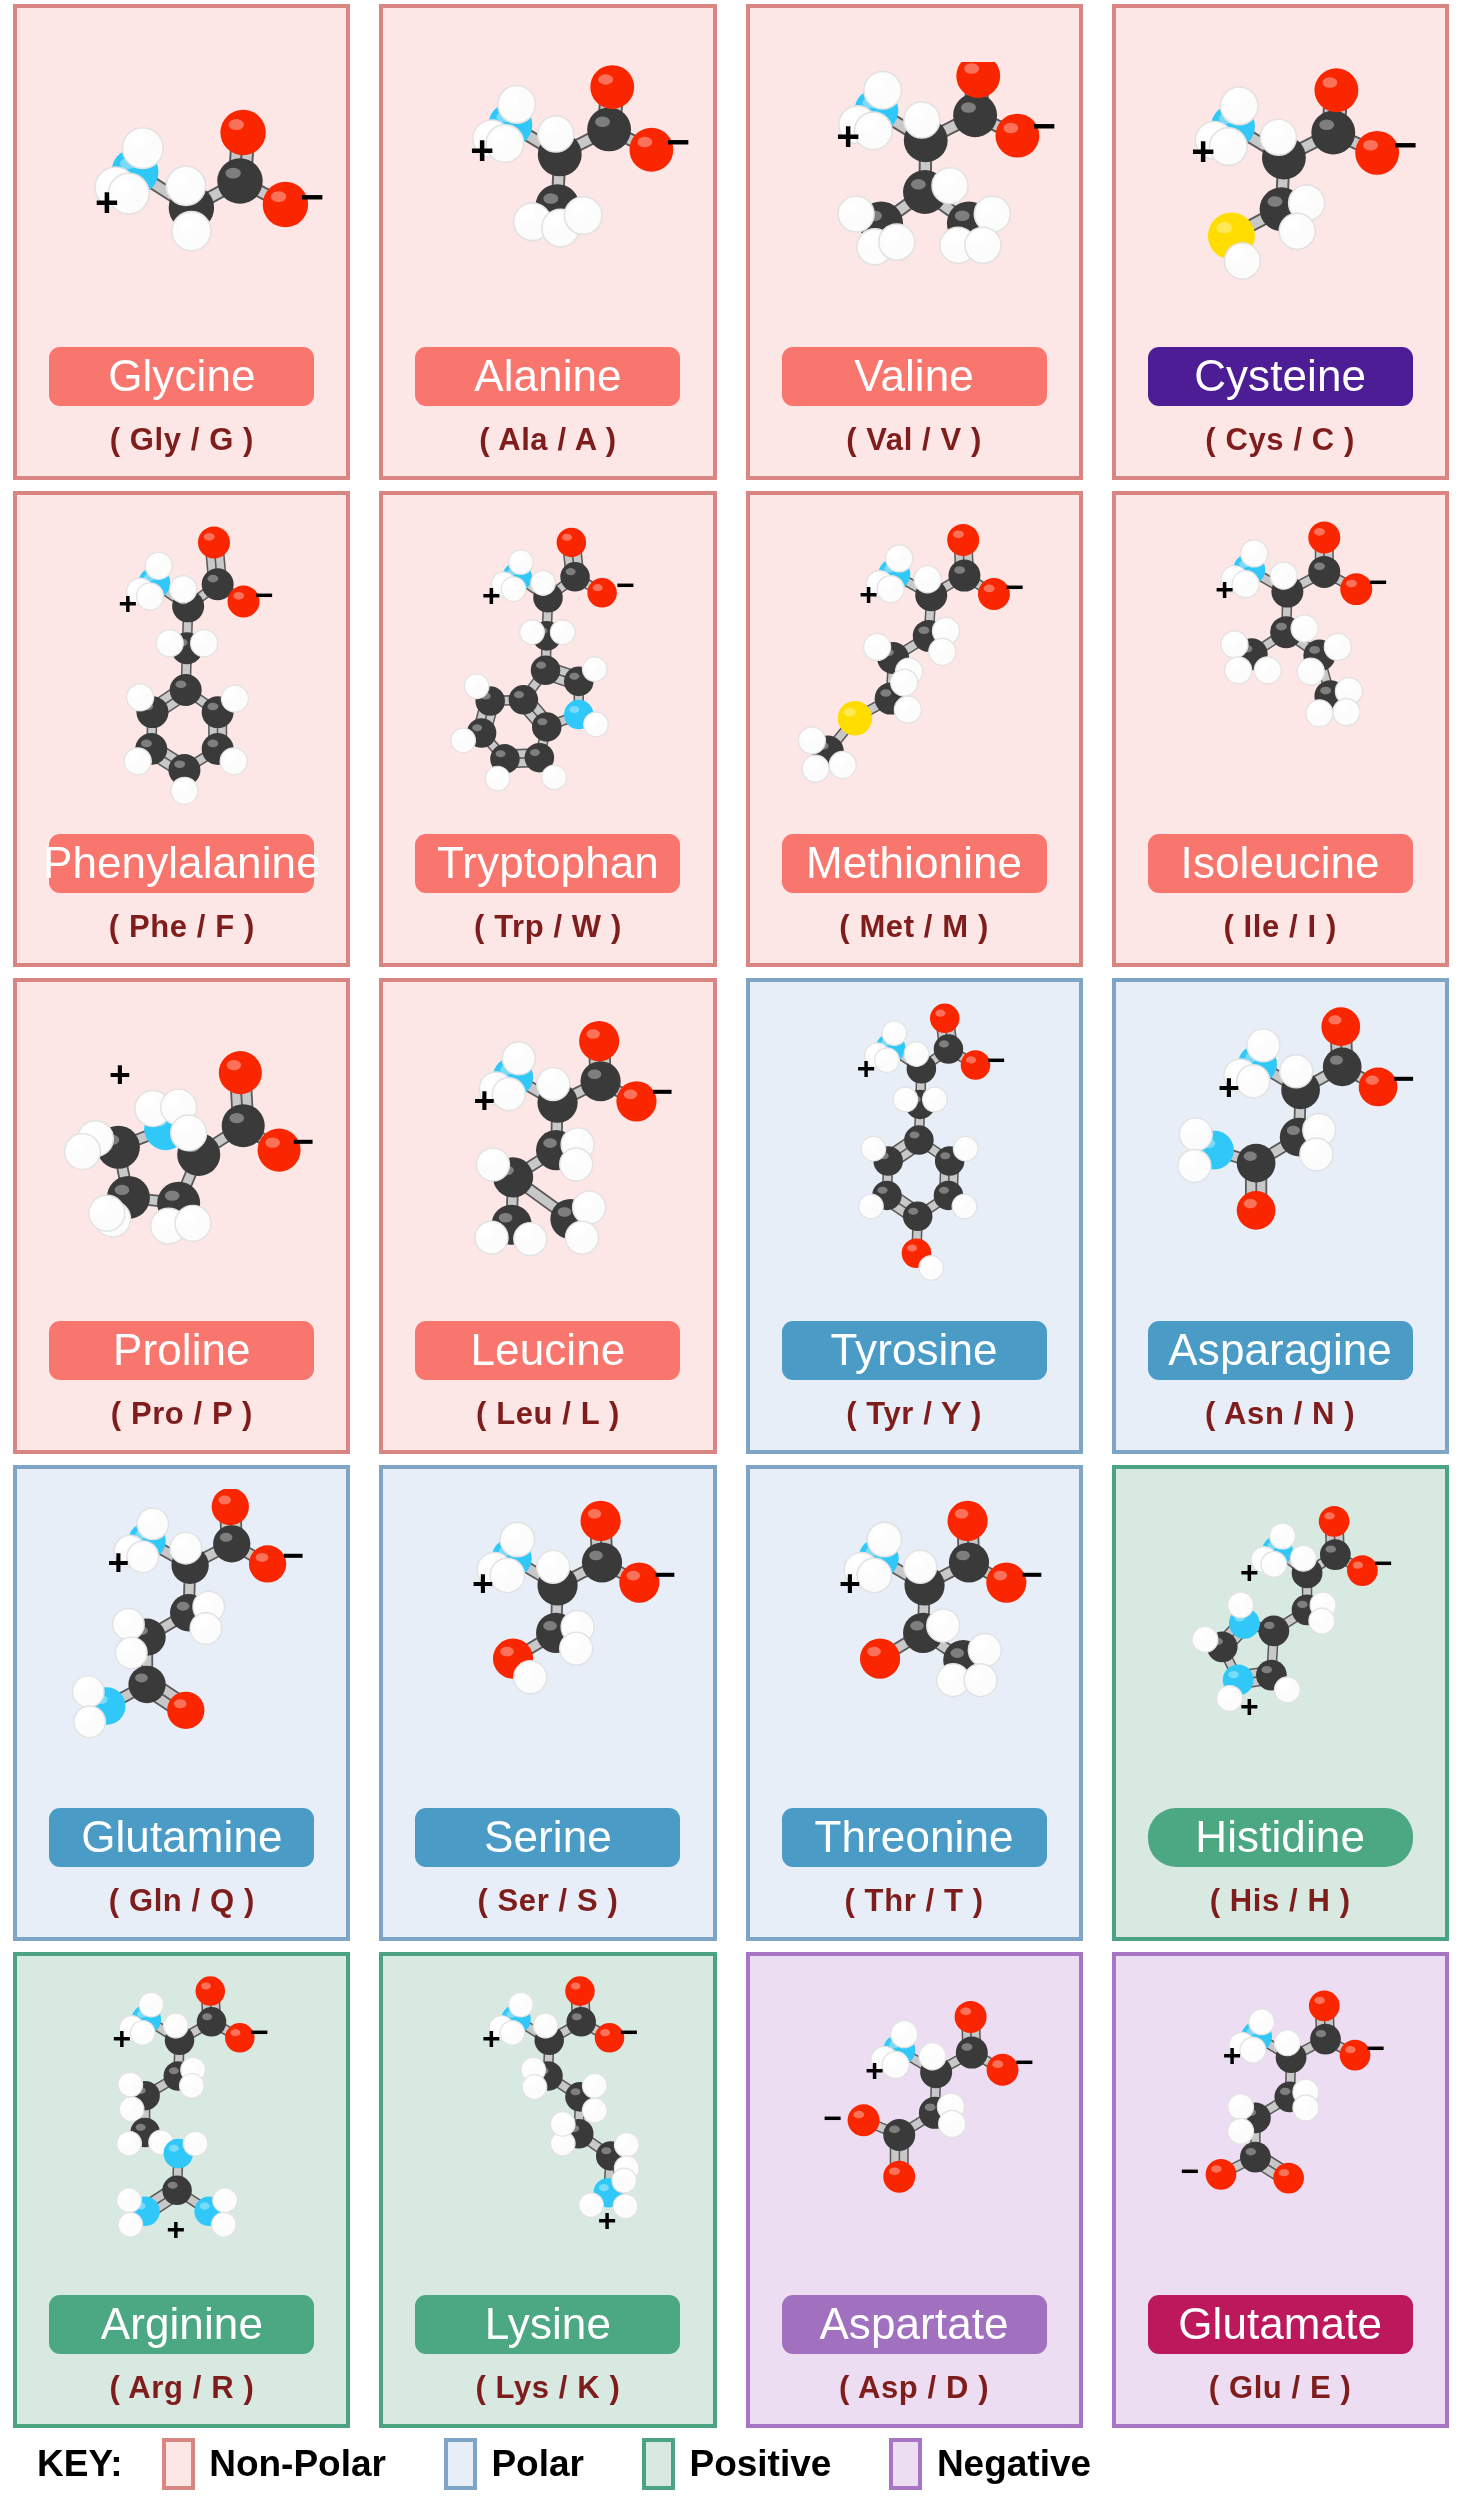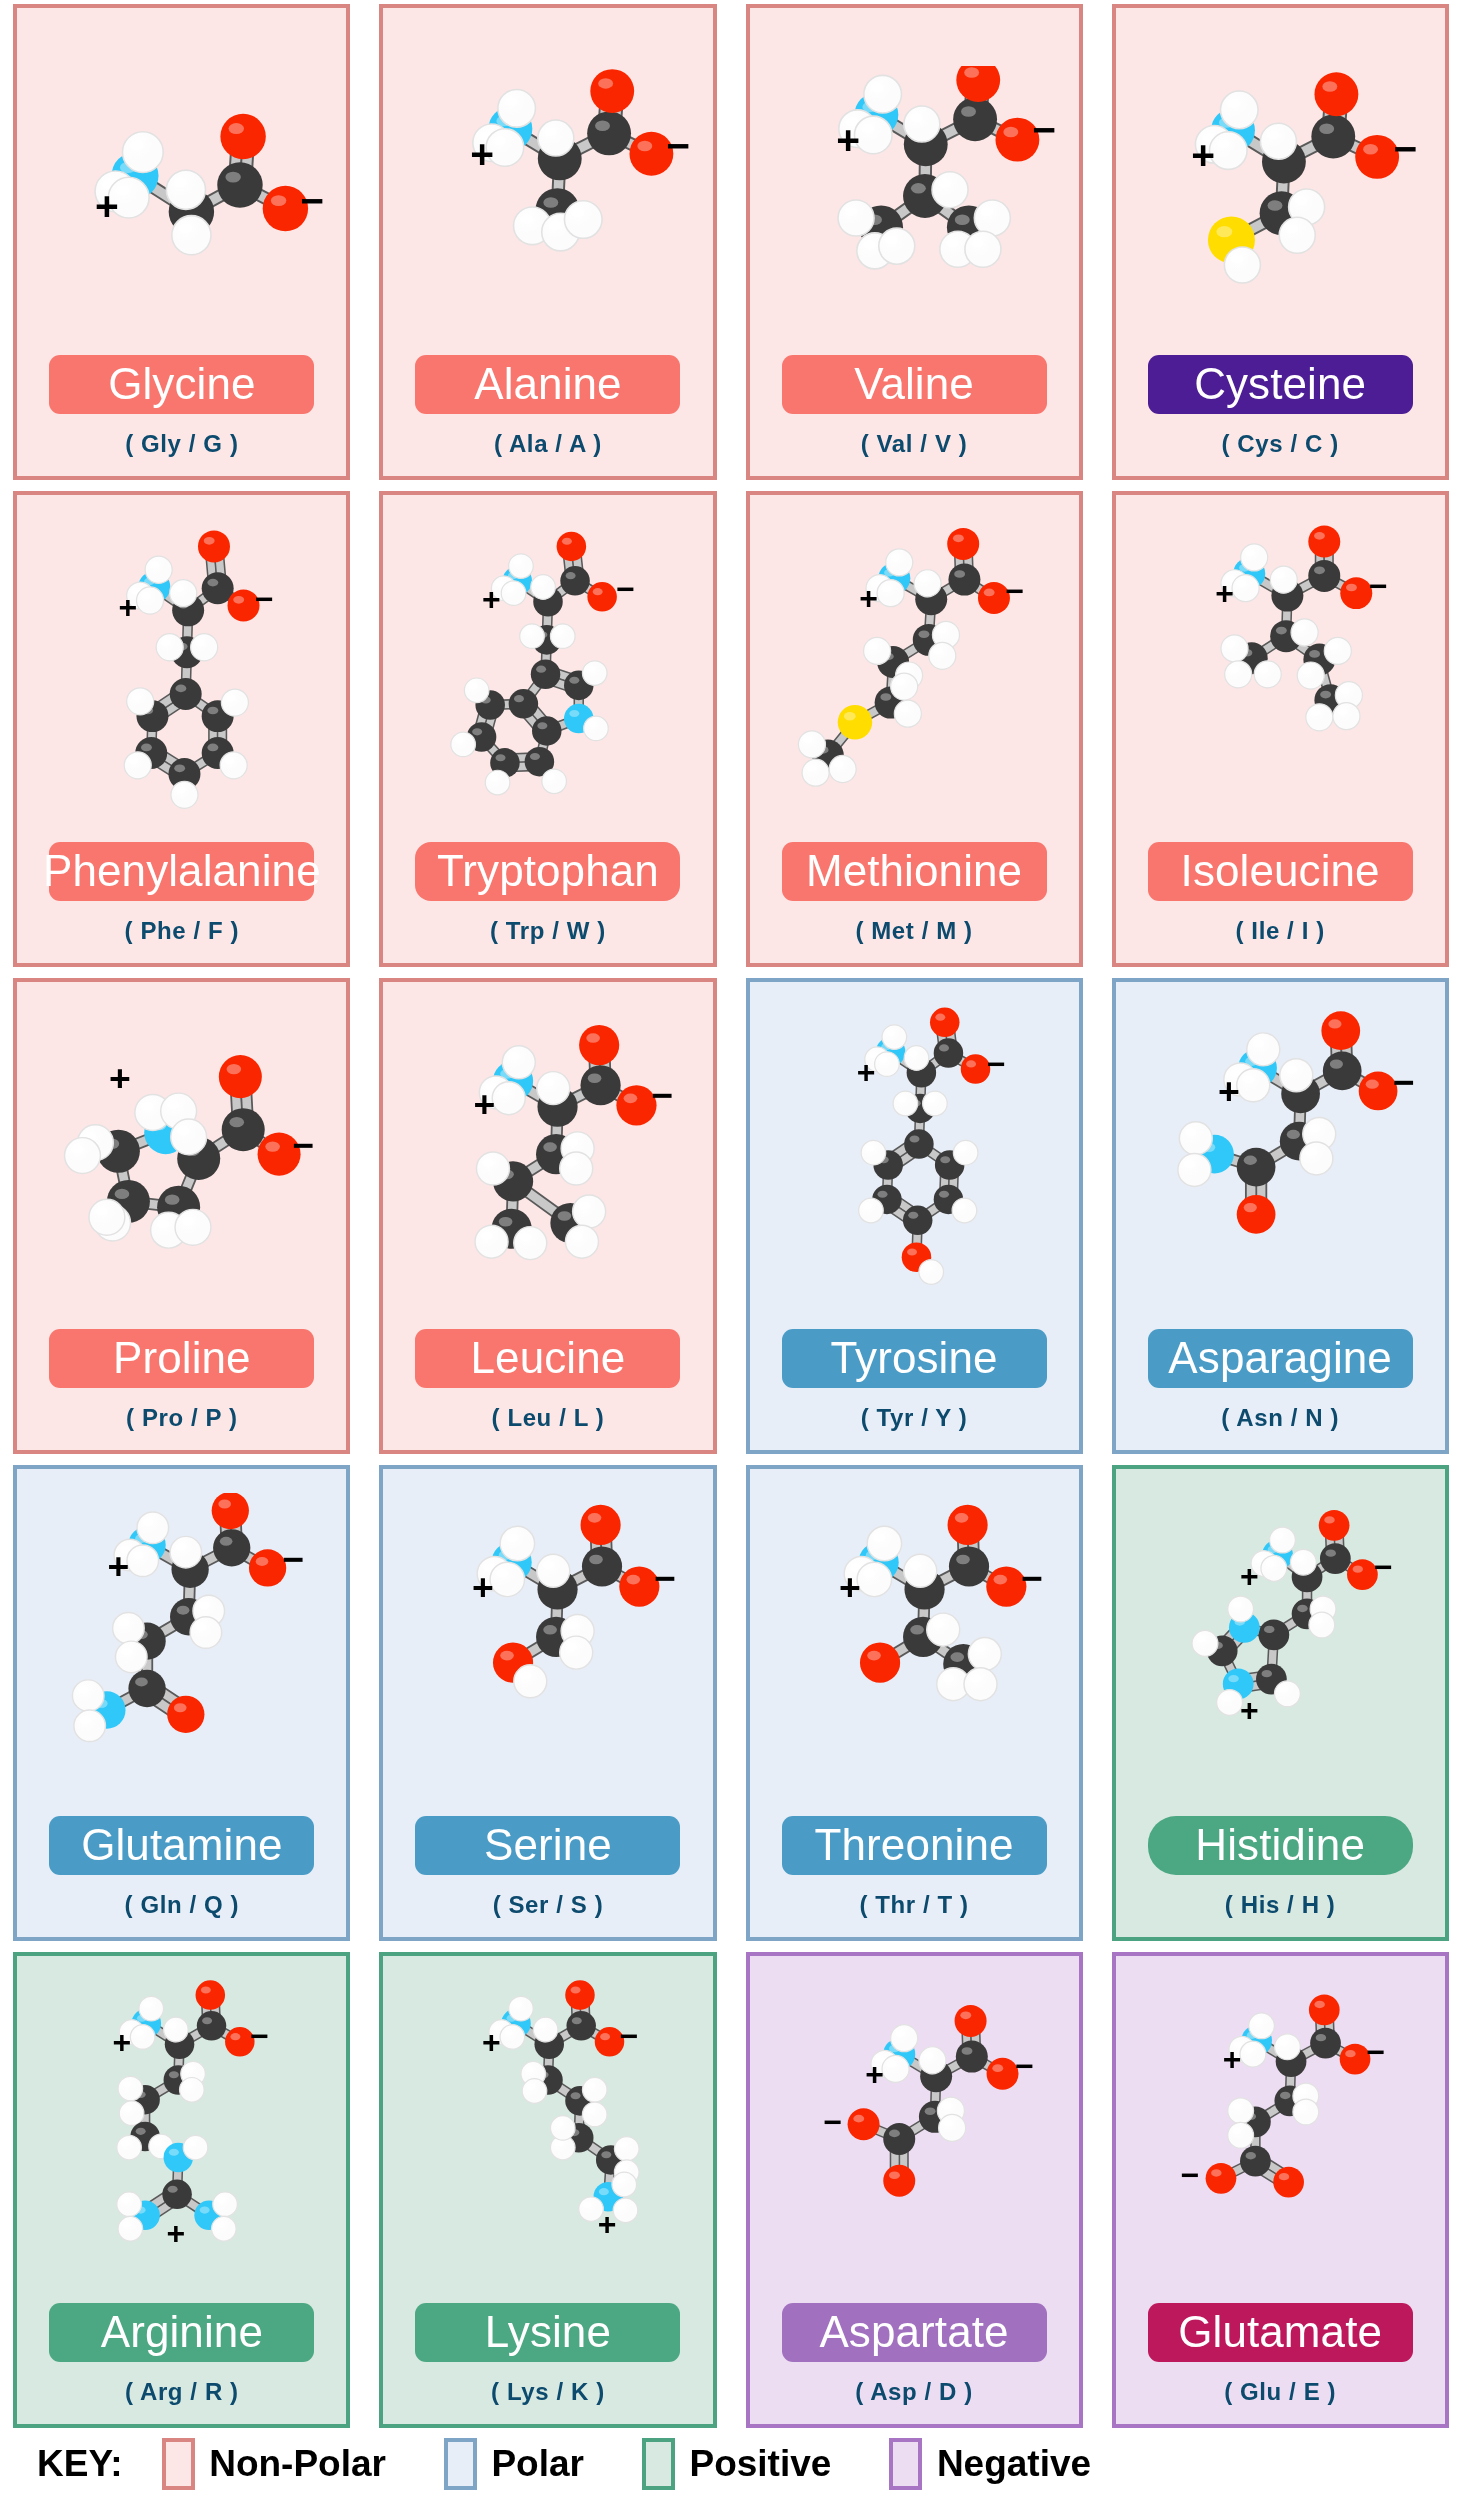--- a/index.html
+++ b/index.html
@@ -46,23 +46,23 @@
     align-items: center;
     justify-content: center;
     color: #ffffff;
     font-size: 44px;
     font-weight: normal;
     letter-spacing: 0.1px;
     margin-bottom: 15.7px;
     flex: 0 0 auto;
   }
   .abbrev {
-    font-size: 24px;
+    font-size: 31px;
     font-weight: bold;
-    color: #0c4a6e;
+    color: #7f1d1d;
     margin-bottom: 18px;
     flex: 0 0 auto;
     letter-spacing: 0.6px;
   }
   .legend {
     position: absolute;
     left: 0; right: 0;
     bottom: 22px;
     display: flex;
     align-items: center;
@@ -684,21 +684,21 @@
               <ellipse cx="178.8" cy="385.6" rx="8.16" ry="5.76" fill="#ffffff" opacity="0.35"></ellipse>
               <circle cx="210" cy="426" r="20" fill="url(#g_Tryptophan_H)" stroke="#E2E2E2" stroke-width="2"></circle>
               <ellipse cx="204" cy="419" rx="6.800000000000001" ry="4.8" fill="#ffffff" opacity="0.9"></ellipse>
             </g>
             <g>
               <text x="108" y="148" font-size="52" font-weight="bold" text-anchor="middle" fill="#000000" font-family="&quot;Liberation Sans&quot;, sans-serif">+</text>
               <text x="326" y="132" font-size="52" font-weight="bold" text-anchor="middle" fill="#000000" font-family="&quot;Liberation Sans&quot;, sans-serif">−</text>
             </g>
           </svg>
         </div>
-        <div class="name-badge" style="background: rgb(248, 118, 109); border-radius: 16px;">Tryptophan</div>
+        <div class="name-badge" style="background: rgb(248, 118, 109);">Tryptophan</div>
         <div class="abbrev">( Trp / W )</div>
       </div>
       <div class="card" style="border-color: rgb(217, 134, 131); background: rgb(252, 231, 230);">
         <div class="mol-wrap">
           <svg viewBox="0 0 400 490" width="246" height="302">
             <defs>
               <radialGradient id="g_Methionine_C" cx="35%" cy="30%" r="75%">
                 <stop offset="0%" stop-color="#3A3A3A" stop-opacity="1"></stop>
                 <stop offset="55%" stop-color="#3A3A3A" stop-opacity="1"></stop>
                 <stop offset="100%" stop-color="#3A3A3A" stop-opacity="1"></stop>

